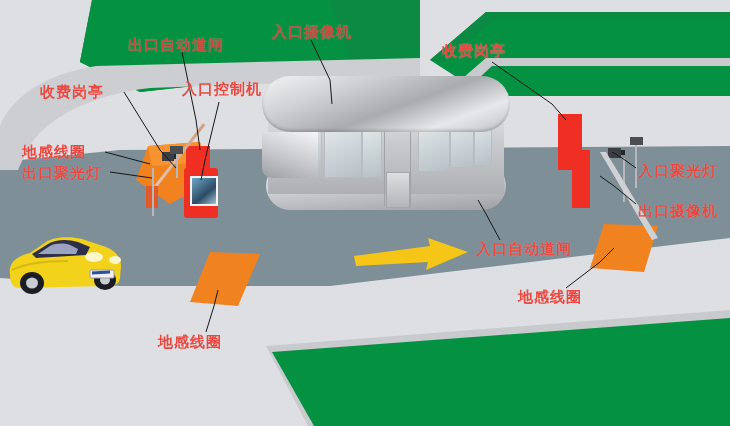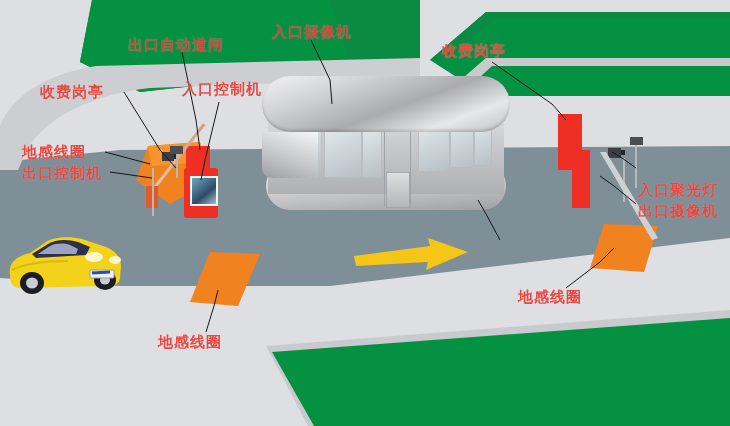--- a/index.html
+++ b/index.html
@@ -229,24 +229,25 @@
   <div class="lbl ongreen" style="left:272px;top:25px;">入口摄像机</div>
 
   <div class="lbl" style="left:442px;top:44px;">收费岗亭</div>
 
   <div class="lbl" style="left:40px;top:85px;">收费岗亭</div>
 
   <div class="lbl" style="left:182px;top:82px;font-family:Liberation Serif, serif;">入口控制机</div>
 
   <div class="lbl" style="left:22px;top:145px;">地感线圈</div>
 
-  <div class="lbl" style="left:22px;top:166px;">出口控制机</div>
-
-  <div class="lbl" style="left:638px;top:183px;">入口聚光灯</div>
+  <div class="lbl" style="left:22px;top:166px;">出口聚光灯</div>
+
+  <div class="lbl" style="left:638px;top:164px;">入口聚光灯</div>
 
   <div class="lbl" style="left:638px;top:204px;">出口摄像机</div>
 
+  <div class="lbl" style="left:476px;top:242px;">入口自动道闸</div>
 
   <div class="lbl" style="left:518px;top:290px;">地感线圈</div>
 
   <div class="lbl" style="left:158px;top:335px;">地感线圈</div>
 
 </div>
 
 </body></html>

